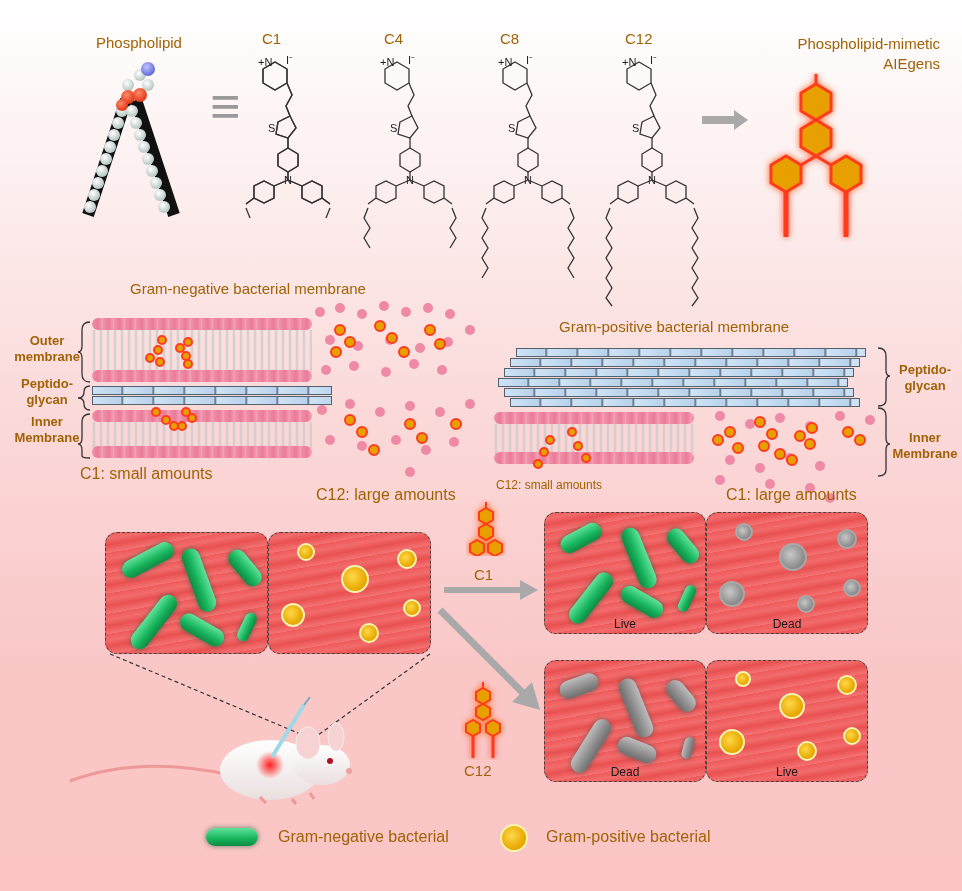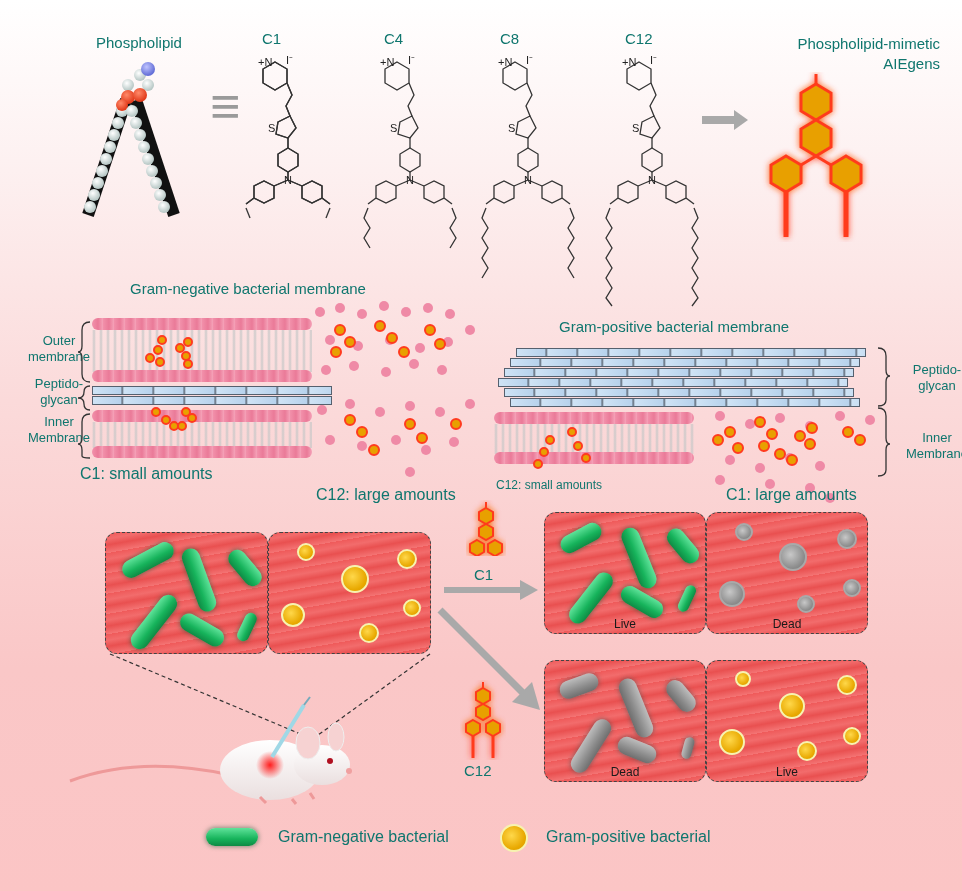--- a/index.html
+++ b/index.html
@@ -4,22 +4,22 @@
 <style>
   * { box-sizing: border-box; margin: 0; padding: 0; }
   html, body { width: 962px; height: 891px; overflow: hidden; }
   body {
     font-family: "Liberation Sans", sans-serif;
     background: linear-gradient(180deg, #ffffff 0%, #fdf1f1 18%, #fbdada 45%, #fac7c7 75%, #fbc5c5 100%);
     position: relative;
     color: #222;
   }
   .abs { position: absolute; }
-  .lbl { position: absolute; font-size: 15px; color: #0f766e; white-space: nowrap; }
-  .lbl-b { font-weight: normal; font-size: 13px; text-align: center; line-height: 16px; margin-left: 12px; }
+  .lbl { position: absolute; font-size: 15px; color: #a16207; white-space: nowrap; }
+  .lbl-b { font-weight: bold; font-size: 13px; text-align: center; line-height: 16px; }
   .title-lbl { font-size: 15px; }
   .panel {
     position: absolute;
     border: 1.5px dashed #444;
     border-radius: 12px;
     background: repeating-linear-gradient(170deg, #ef5a5a 0px, #f26c6c 6px, #e95050 12px, #f47474 20px);
     overflow: hidden;
   }
   .rod {
     position: absolute; width: 56px; height: 18px; border-radius: 9px;

